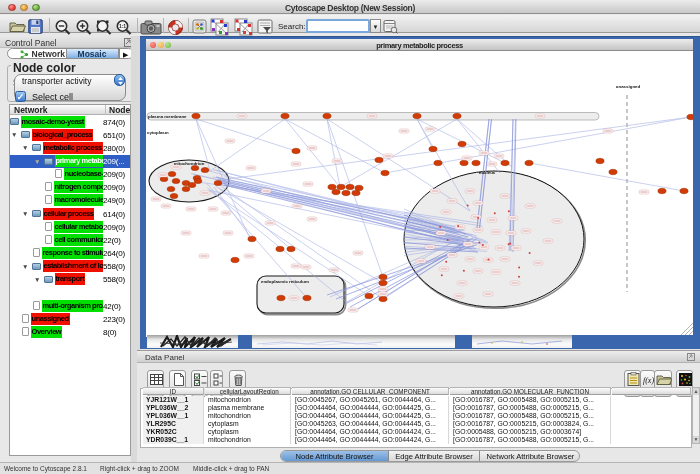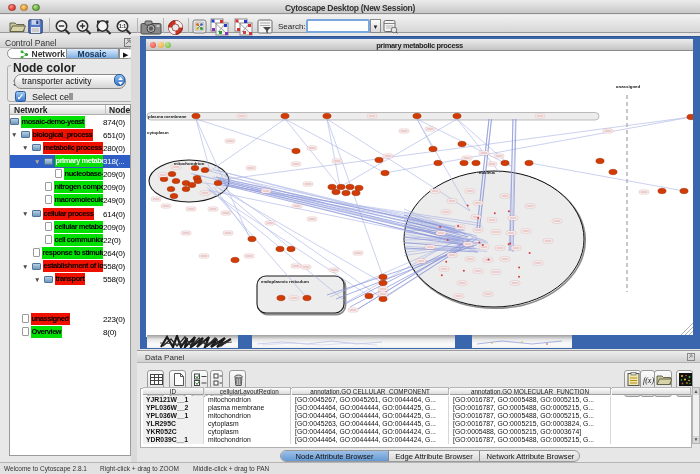--- a/index.html
+++ b/index.html
@@ -14,21 +14,21 @@
 
 #cp{left:0;top:36px;width:137px;height:426px;background:#e8e8e8}
 #cphead{position:absolute;left:0;top:0;width:137px;height:12px;background:linear-gradient(#e8e8e8,#d2d2d2);border-bottom:1px solid #bdbdbd}
 #cphead span{position:absolute;left:5px;top:1.5px;font-size:8.5px;color:#333}
 #tabs{position:absolute;left:6.5px;top:11.5px;width:127px;height:11.5px;background:#fff;border:1px solid #8e8e8e;border-radius:6px;overflow:hidden}
 #tabmosaic{position:absolute;left:58px;top:0;width:53px;height:100%;background:linear-gradient(#d9eafa,#7fb0e4);border-left:1px solid #8e8e8e;border-right:1px solid #8e8e8e;text-align:center;font-size:8.5px;font-weight:bold;color:#173a63;line-height:11px}
 #tabnet{position:absolute;left:24px;top:0;font-size:8.5px;font-weight:bold;color:#333;line-height:11.5px}
 #tabarrow{position:absolute;right:4px;top:2px;font-size:7px;color:#111}
 #gbox{position:absolute;left:7px;top:28.5px;width:127px;height:37px;border:1px solid #b0b0b0;border-radius:3px}
 #gbox .gl{position:absolute;left:3px;top:-5px;background:#e8e8e8;padding:0 2px;font-size:12px;font-weight:bold;color:#222}
-#combo{position:absolute;left:6px;top:8px;width:112px;height:15px;background:linear-gradient(#ffffff,#d5d5d5);border:1px solid #8a8a8a;border-radius:7px}
+#combo{position:absolute;left:6px;top:8px;width:112px;height:27px;background:linear-gradient(#ffffff,#d5d5d5);border:1px solid #8a8a8a;border-radius:7px}
 #combo .ct{position:absolute;left:7px;top:1.5px;font-size:8.5px;color:#111}
 #combo .st{position:absolute;right:0.5px;top:-0.5px;width:11px;height:12px;background:linear-gradient(#8cc0f0,#3a74cc);border:1px solid #2a5a9a;border-radius:5px;color:#fff}
 #cbx{position:absolute;left:7px;top:25.5px;width:11px;height:11px;background:linear-gradient(#9ecaf2,#3b77cf);border:1px solid #2a5a9a;border-radius:2.5px;color:#fff;font-size:9px;font-weight:bold;line-height:10px;text-align:center}
 #cbxl{position:absolute;left:24px;top:26.5px;font-size:9px;color:#111}
 #tree{position:absolute;left:9px;top:67.5px;width:122px;height:352px;background:#fff;border:1px solid #9a9a9a;overflow:hidden}
 #treehead{position:absolute;left:0;top:0;width:100%;height:10px;background:linear-gradient(#fdfdfd,#dcdcdc);border-bottom:1px solid #b0b0b0;font-size:8.5px;font-weight:bold;color:#222}
 #treehead .c1{position:absolute;left:4px;top:0px}
 #treehead .c2{position:absolute;left:95px;top:0px;border-left:1px solid #c0c0c0;padding-left:3px;width:30px;height:10px}
 .trow{position:absolute;left:0;width:122px;height:13.15px;font-size:7.5px;letter-spacing:-0.45px;font-weight:bold;color:#000}
 .trow.sel{background:#2f5fc4}
@@ -235,21 +235,21 @@
 <div class="trow" style="top:26.3px">
           <span class="exp" style="left:12px;color:#4a4a4a">▼</span>
           <span class="fold" style="left:22px"></span>
           <span class="lbl" style="left:32.5px;max-width:60.5px;background:#f01000">metabolic process</span>
           <span class="cnt">280(0)</span>
         </div>
 <div class="trow sel" style="top:39.5px">
           <span class="exp" style="left:24px;color:#b9ad8d">▼</span>
           <span class="fold" style="left:34px"></span>
           <span class="lbl" style="left:44.5px;max-width:48.5px;background:#00e000">primary metabo</span>
-          <span class="cnt selc">318(...</span>
+          <span class="cnt selc">209(...</span>
         </div>
 <div class="trow" style="top:52.6px">
           <span class="doc" style="left:45px"></span>
           <span class="lbl" style="left:53.5px;max-width:39.5px;background:#00e000">nucleobase-</span>
           <span class="cnt">209(0)</span>
         </div>
 <div class="trow" style="top:65.8px">
           <span class="doc" style="left:35px"></span>
           <span class="lbl" style="left:43.5px;max-width:49.5px;background:#00e000">nitrogen compo</span>
           <span class="cnt">209(0)</span>
@@ -284,20 +284,25 @@
           <span class="exp" style="left:12px;color:#4a4a4a">▼</span>
           <span class="fold" style="left:22px"></span>
           <span class="lbl" style="left:32.5px;max-width:60.5px;background:#f01000">establishment of lo</span>
           <span class="cnt">558(0)</span>
         </div>
 <div class="trow" style="top:157.8px">
           <span class="exp" style="left:24px;color:#4a4a4a">▼</span>
           <span class="fold" style="left:34px"></span>
           <span class="lbl" style="left:44.5px;max-width:48.5px;background:#f01000">transport</span>
           <span class="cnt">558(0)</span>
+        </div>
+<div class="trow" style="top:184.1px">
+          <span class="doc" style="left:23px"></span>
+          <span class="lbl" style="left:31.5px;max-width:61.5px;background:#00e000">multi-organism pro</span>
+          <span class="cnt">42(0)</span>
         </div>
 <div class="trow" style="top:197.2px">
           <span class="doc" style="left:12px"></span>
           <span class="lbl" style="left:20.5px;max-width:72.5px;background:#f01000">unassigned</span>
           <span class="cnt">223(0)</span>
         </div>
 <div class="trow" style="top:210.4px">
           <span class="doc" style="left:12px"></span>
           <span class="lbl" style="left:20.5px;max-width:72.5px;background:#00e000">Overview</span>
           <span class="cnt">8(0)</span>

